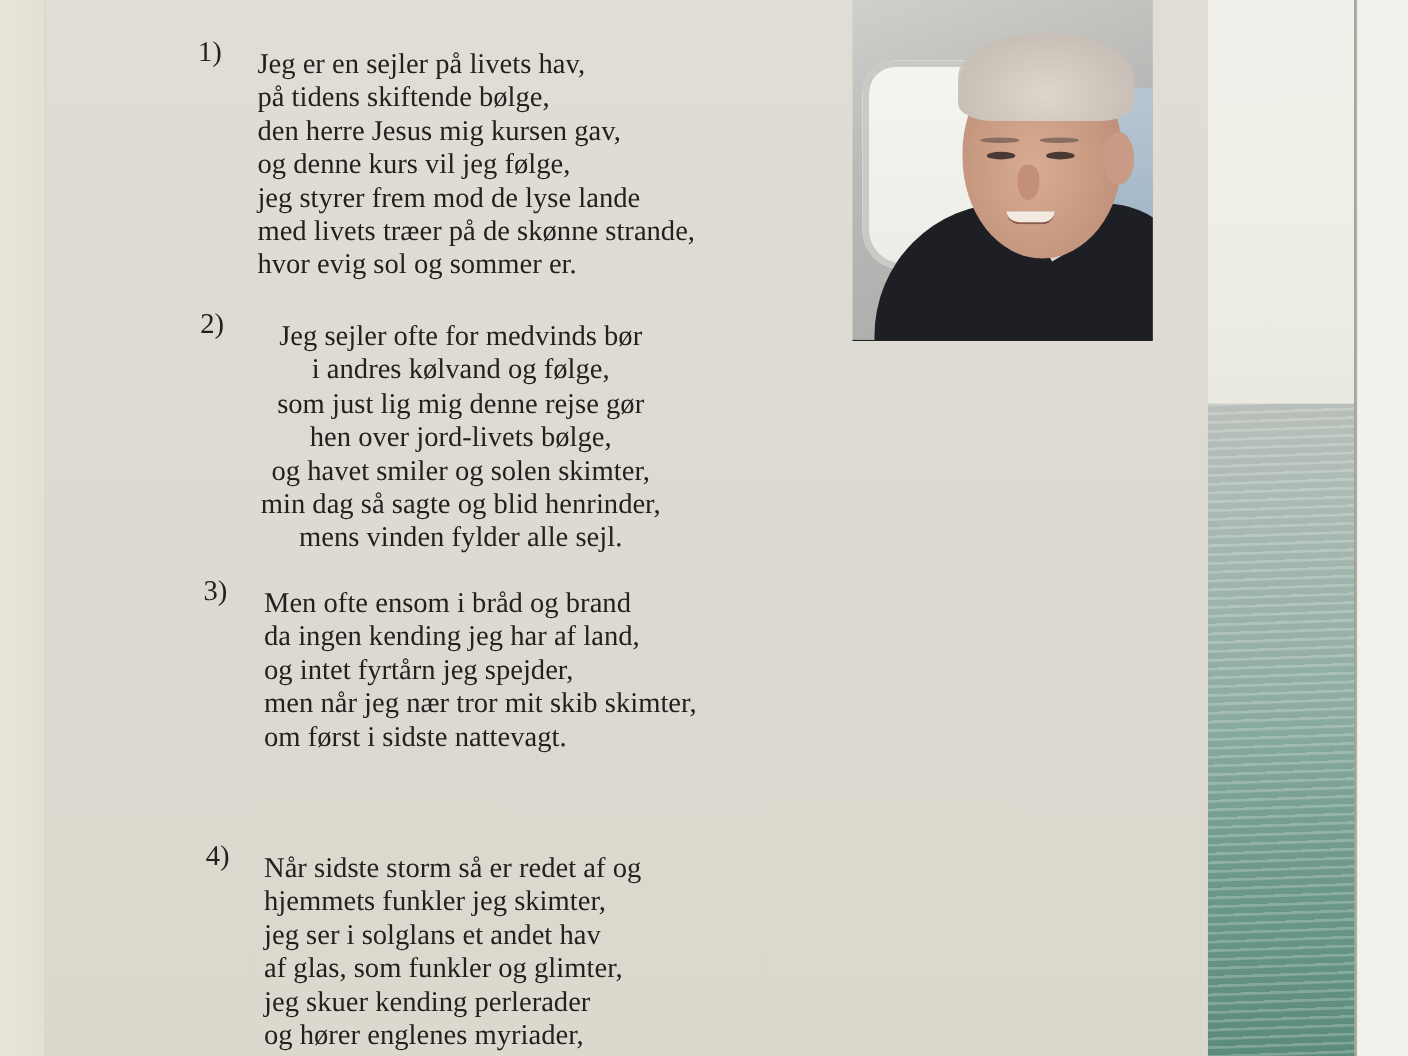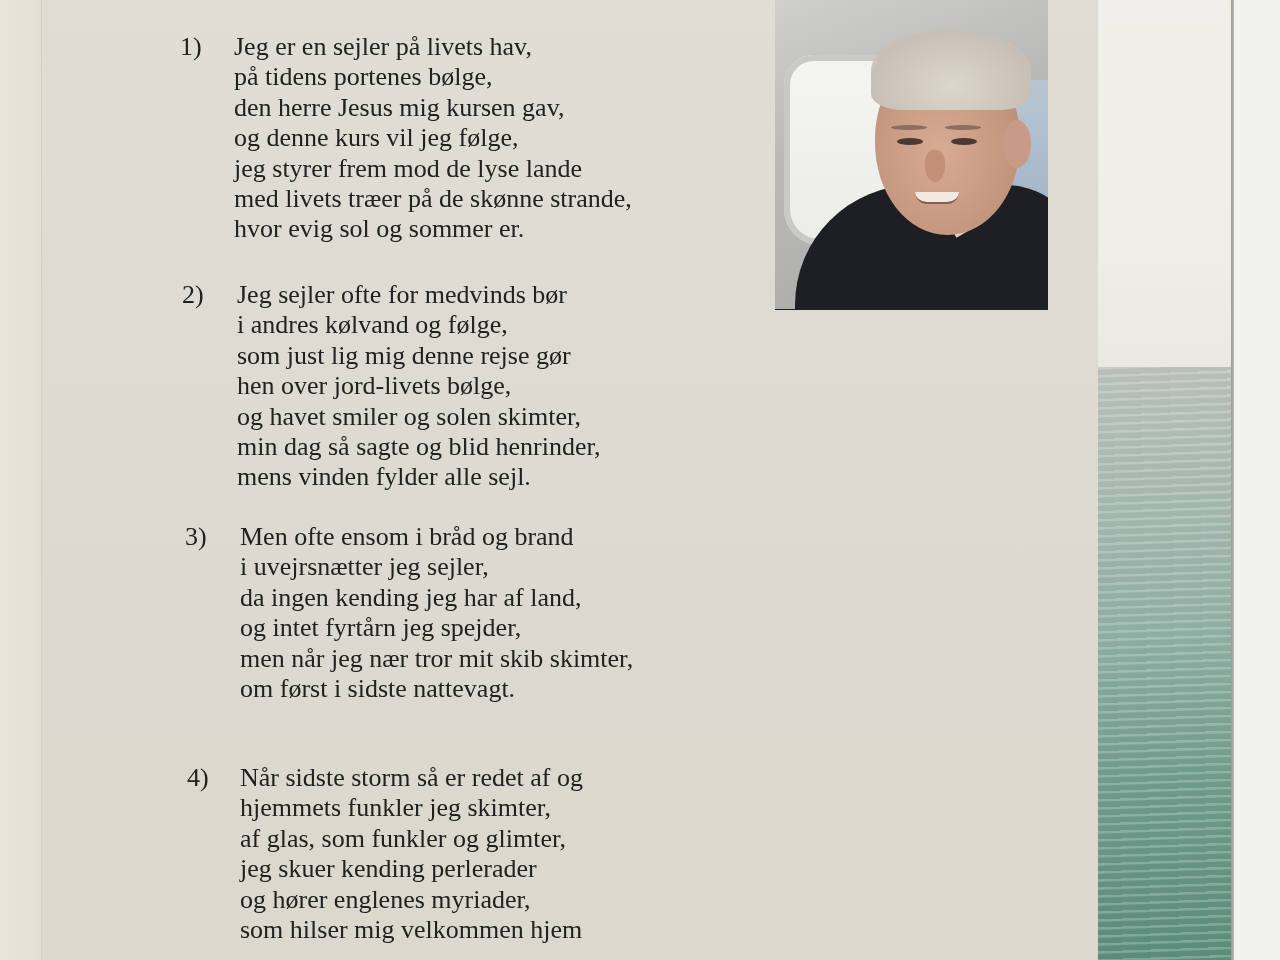--- a/index.html
+++ b/index.html
@@ -38,21 +38,21 @@
       line-height: 30.4px;
     }
     .stanza-number {
       position: absolute;
       top: 0;
       left: 0;
       white-space: nowrap;
     }
     .stanza-lines {
       position: absolute;
-      top: 0;
+      top: 11px;
       white-space: nowrap;
     }
     .stanza-line {
       display: block;
     }
     .photo {
       position: absolute;
       left: 775px; top: 0;
       width: 273px; height: 309px;
       overflow: hidden;
@@ -181,59 +181,59 @@
 
 <div class="scene">
   <div class="left-margin"></div>
 
   <div class="page"></div>
 
   <div class="stanza" style="left:180px; top:32px;">
     <span class="stanza-number">1)</span>
     <div class="stanza-lines" style="left:54px;">
       <span class="stanza-line">Jeg er en sejler på livets hav,</span>
-      <span class="stanza-line">på tidens portenes bølge,</span>
+      <span class="stanza-line">på tidens skiftende bølge,</span>
       <span class="stanza-line">den herre Jesus mig kursen gav,</span>
       <span class="stanza-line">og denne kurs vil jeg følge,</span>
       <span class="stanza-line">jeg styrer frem mod de lyse lande</span>
       <span class="stanza-line">med livets træer på de skønne strande,</span>
       <span class="stanza-line">hvor evig sol og sommer er.</span>
     </div>
   </div>
 
   <div class="stanza" style="left:182px; top:280px;">
     <span class="stanza-number">2)</span>
-    <div class="stanza-lines" style="left:55px;">
+    <div class="stanza-lines" style="left:55px;text-align:center;">
       <span class="stanza-line">Jeg sejler ofte for medvinds bør</span>
       <span class="stanza-line">i andres kølvand og følge,</span>
       <span class="stanza-line">som just lig mig denne rejse gør</span>
       <span class="stanza-line">hen over jord-livets bølge,</span>
       <span class="stanza-line">og havet smiler og solen skimter,</span>
       <span class="stanza-line">min dag så sagte og blid henrinder,</span>
       <span class="stanza-line">mens vinden fylder alle sejl.</span>
     </div>
   </div>
 
   <div class="stanza" style="left:185px; top:522px;">
     <span class="stanza-number">3)</span>
     <div class="stanza-lines" style="left:55px;">
       <span class="stanza-line">Men ofte ensom i bråd og brand</span>
-      <span class="stanza-line">i uvejrsnætter jeg sejler,</span>
       <span class="stanza-line">da ingen kending jeg har af land,</span>
       <span class="stanza-line">og intet fyrtårn jeg spejder,</span>
       <span class="stanza-line">men når jeg nær tror mit skib skimter,</span>
       <span class="stanza-line">om først i sidste nattevagt.</span>
     </div>
   </div>
 
   <div class="stanza" style="left:187px; top:763px;">
     <span class="stanza-number">4)</span>
     <div class="stanza-lines" style="left:53px;">
       <span class="stanza-line">Når sidste storm så er redet af og</span>
       <span class="stanza-line">hjemmets funkler jeg skimter,</span>
+      <span class="stanza-line">jeg ser i solglans et andet hav</span>
       <span class="stanza-line">af glas, som funkler og glimter,</span>
       <span class="stanza-line">jeg skuer kending perlerader</span>
       <span class="stanza-line">og hører englenes myriader,</span>
       <span class="stanza-line">som hilser mig velkommen hjem</span>
     </div>
   </div>
 
   <div class="photo">
     <div class="window"></div>
     <div class="seat-blue"></div>

